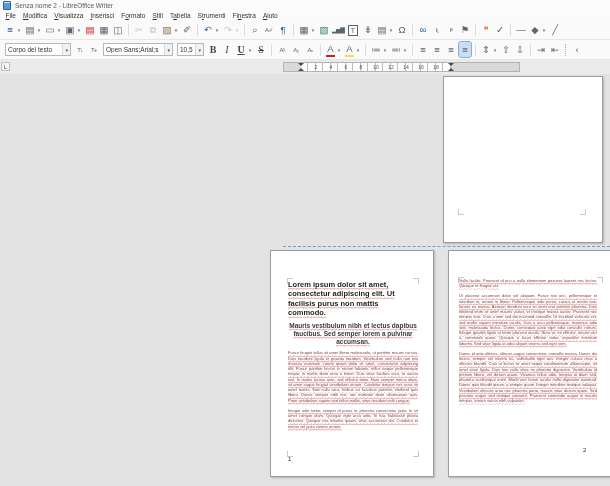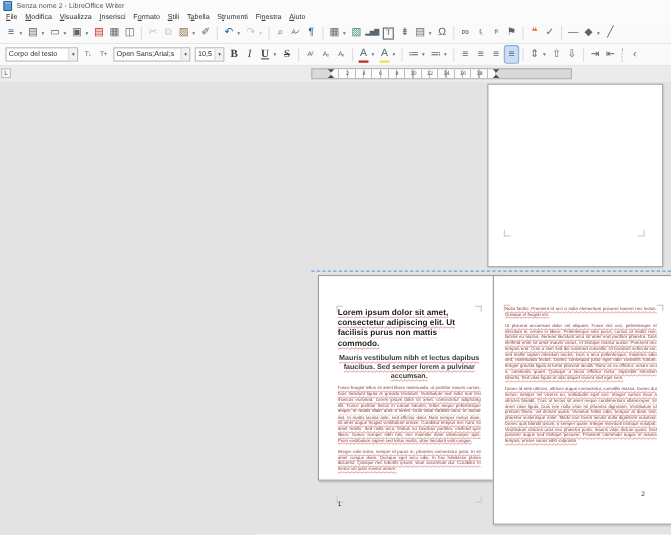--- a/index.html
+++ b/index.html
@@ -53,21 +53,21 @@
   .rnum{position:absolute;top:1px;font-size:5px;color:#555;transform:translateX(-50%);}
   .imark{position:absolute;top:0;width:6px;height:8px;}
   .imark:before,.imark:after{content:"";position:absolute;left:0;width:0;height:0;border-left:3px solid transparent;border-right:3px solid transparent;}
   .imark:before{top:0;border-top:3px solid #4d4d4d;}
   .imark:after{bottom:0;border-bottom:3px solid #4d4d4d;}
 
   
   .docarea{position:absolute;left:0;top:74px;width:610px;height:412px;background:var(--doc-bg);}
   .page{position:absolute;background:#fff;border:1px solid var(--page-border);box-shadow:1px 1px 2px rgba(0,0,0,0.22);box-sizing:border-box;}
   .page.blankpg{left:443px;top:2px;width:160px;height:167px;}
-  .page.pg1{left:289px;top:176px;width:164px;height:187px;text-decoration:underline;}
+  .page.pg1{left:270px;top:176px;width:164px;height:227px;text-decoration:underline;}
   .page.pg2{left:448px;top:176px;width:163px;height:227px;}
   .pagebreak-line{position:absolute;left:283px;top:172px;width:327px;height:0;border-top:1px dashed var(--break-blue);}
   .cm{position:absolute;width:5px;height:5px;border:0 solid #c9c9c9;}
   .cm.tl{border-top-width:1px;border-left-width:1px;}
   .cm.tr{border-top-width:1px;border-right-width:1px;}
   .cm.bl{border-bottom-width:1px;border-left-width:1px;}
   .cm.br{border-bottom-width:1px;border-right-width:1px;}
 
   .page-text{position:absolute;transform:scale(0.5);transform-origin:0 0;}
   .pg1 .page-text{left:17px;top:28px;width:260px;}

